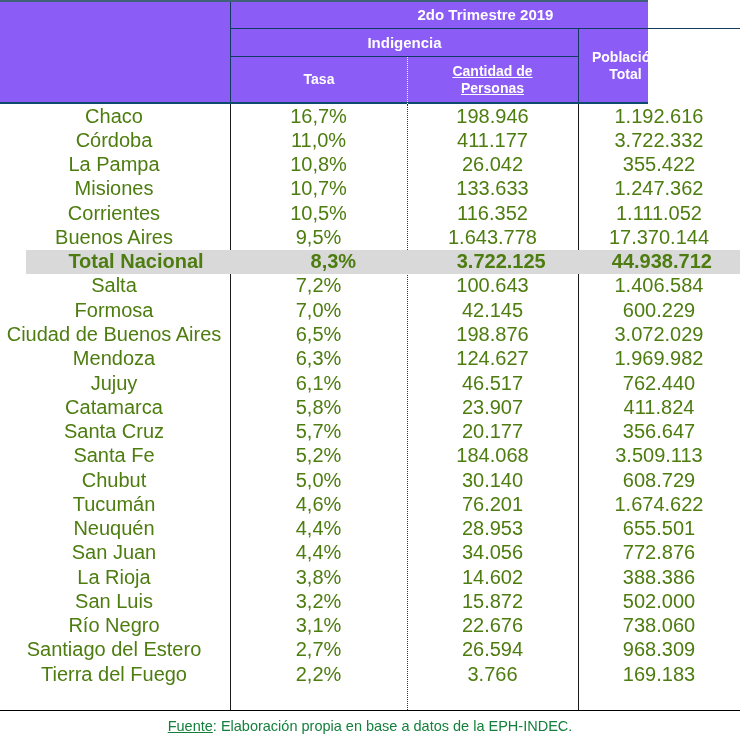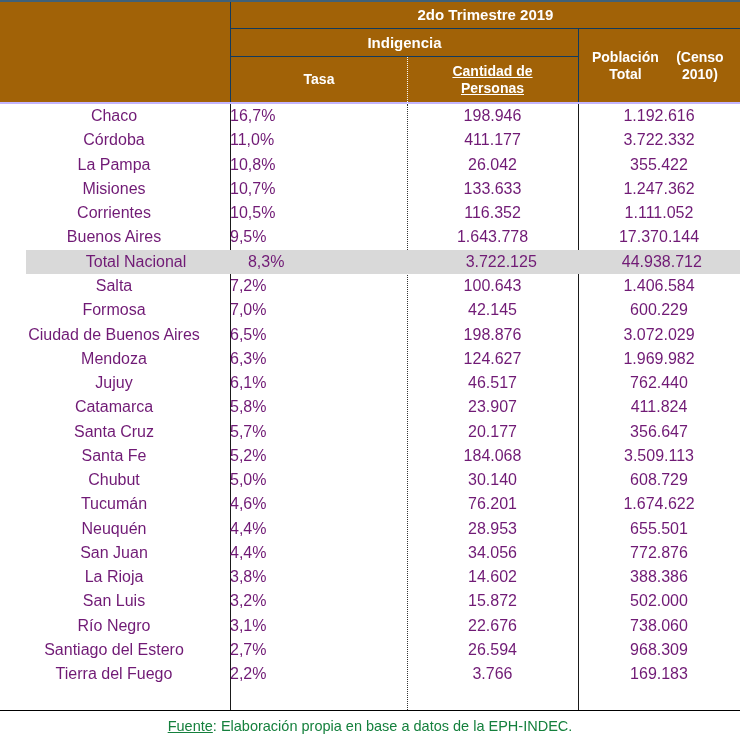--- a/index.html
+++ b/index.html
@@ -18,26 +18,26 @@
   .sheet {
     position: relative;
     width: 748px;
     height: 752px;
     background: #ffffff;
   }
 
   
   .thead {
     position: relative;
-    width: 740px;
+    width: 648px;
     height: 104px;
-    background: #a16207;
+    background: #8b5cf6;
     box-sizing: border-box;
     border-top: 2px solid #3F6179;
-    border-bottom: 2px solid #c4b5fd;
+    border-bottom: 2px solid #0c4a6e;
   }
 
   .hdr-cell {
     position: absolute;
     display: flex;
     align-items: center;
     justify-content: center;
     text-align: center;
     color: #ffffff;
     font-weight: bold;
@@ -123,39 +123,39 @@
     background: #ffffff;
     border-bottom: 1px solid #000000;
     box-sizing: border-box;
   }
 
   .row {
     position: relative;
     height: 24.28px;
     display: flex;
     align-items: center;
-    font-size: 16px;
-    color: #701a75;
+    font-size: 20px;
+    color: #4d7c0f;
   }
 
   .row.total {
     background: #D9D9D9;
-    font-weight: normal;
+    font-weight: bold;
     margin-left: 26px;
   }
 
   .c-prov {
     width: 230px;
     text-align: center;
     box-sizing: border-box;
     padding-right: 2px;
   }
   .c-tasa {
     width: 177px;
-    text-align: left;
+    text-align: center;
     box-sizing: border-box;
   }
   .c-cant {
     width: 171px;
     text-align: center;
     box-sizing: border-box;
   }
   .c-pob {
     width: 162px;
     text-align: center;

